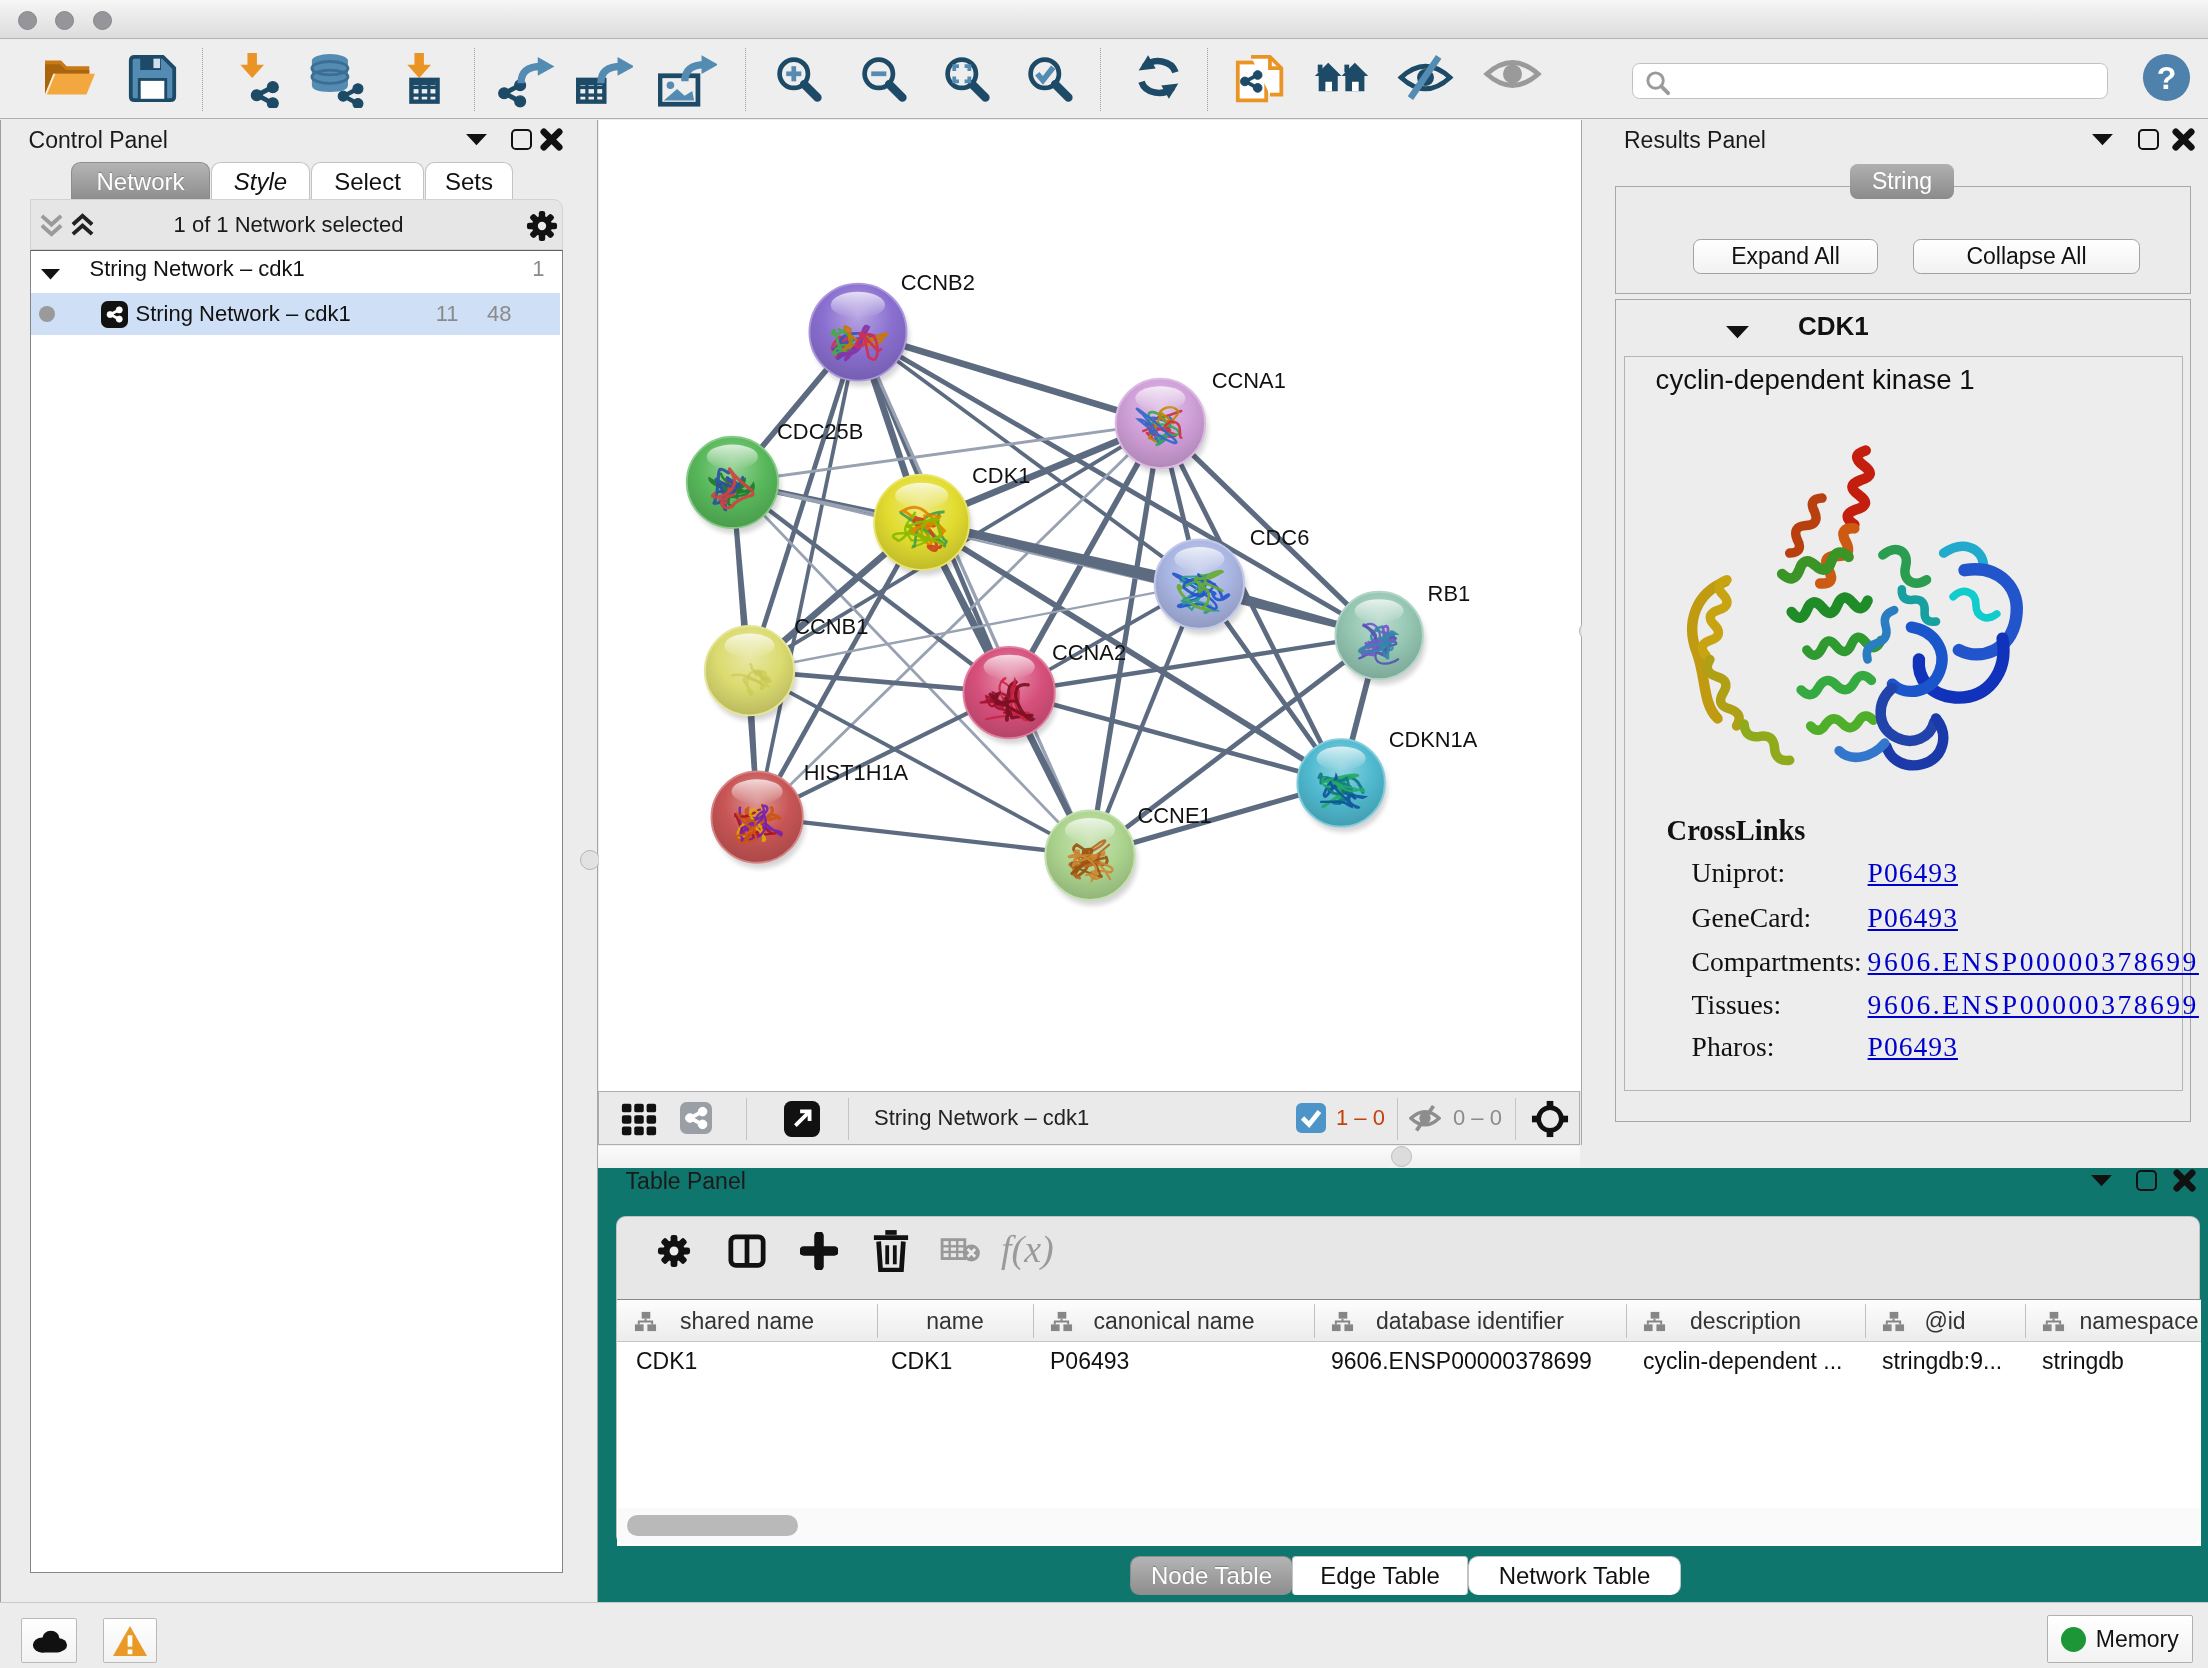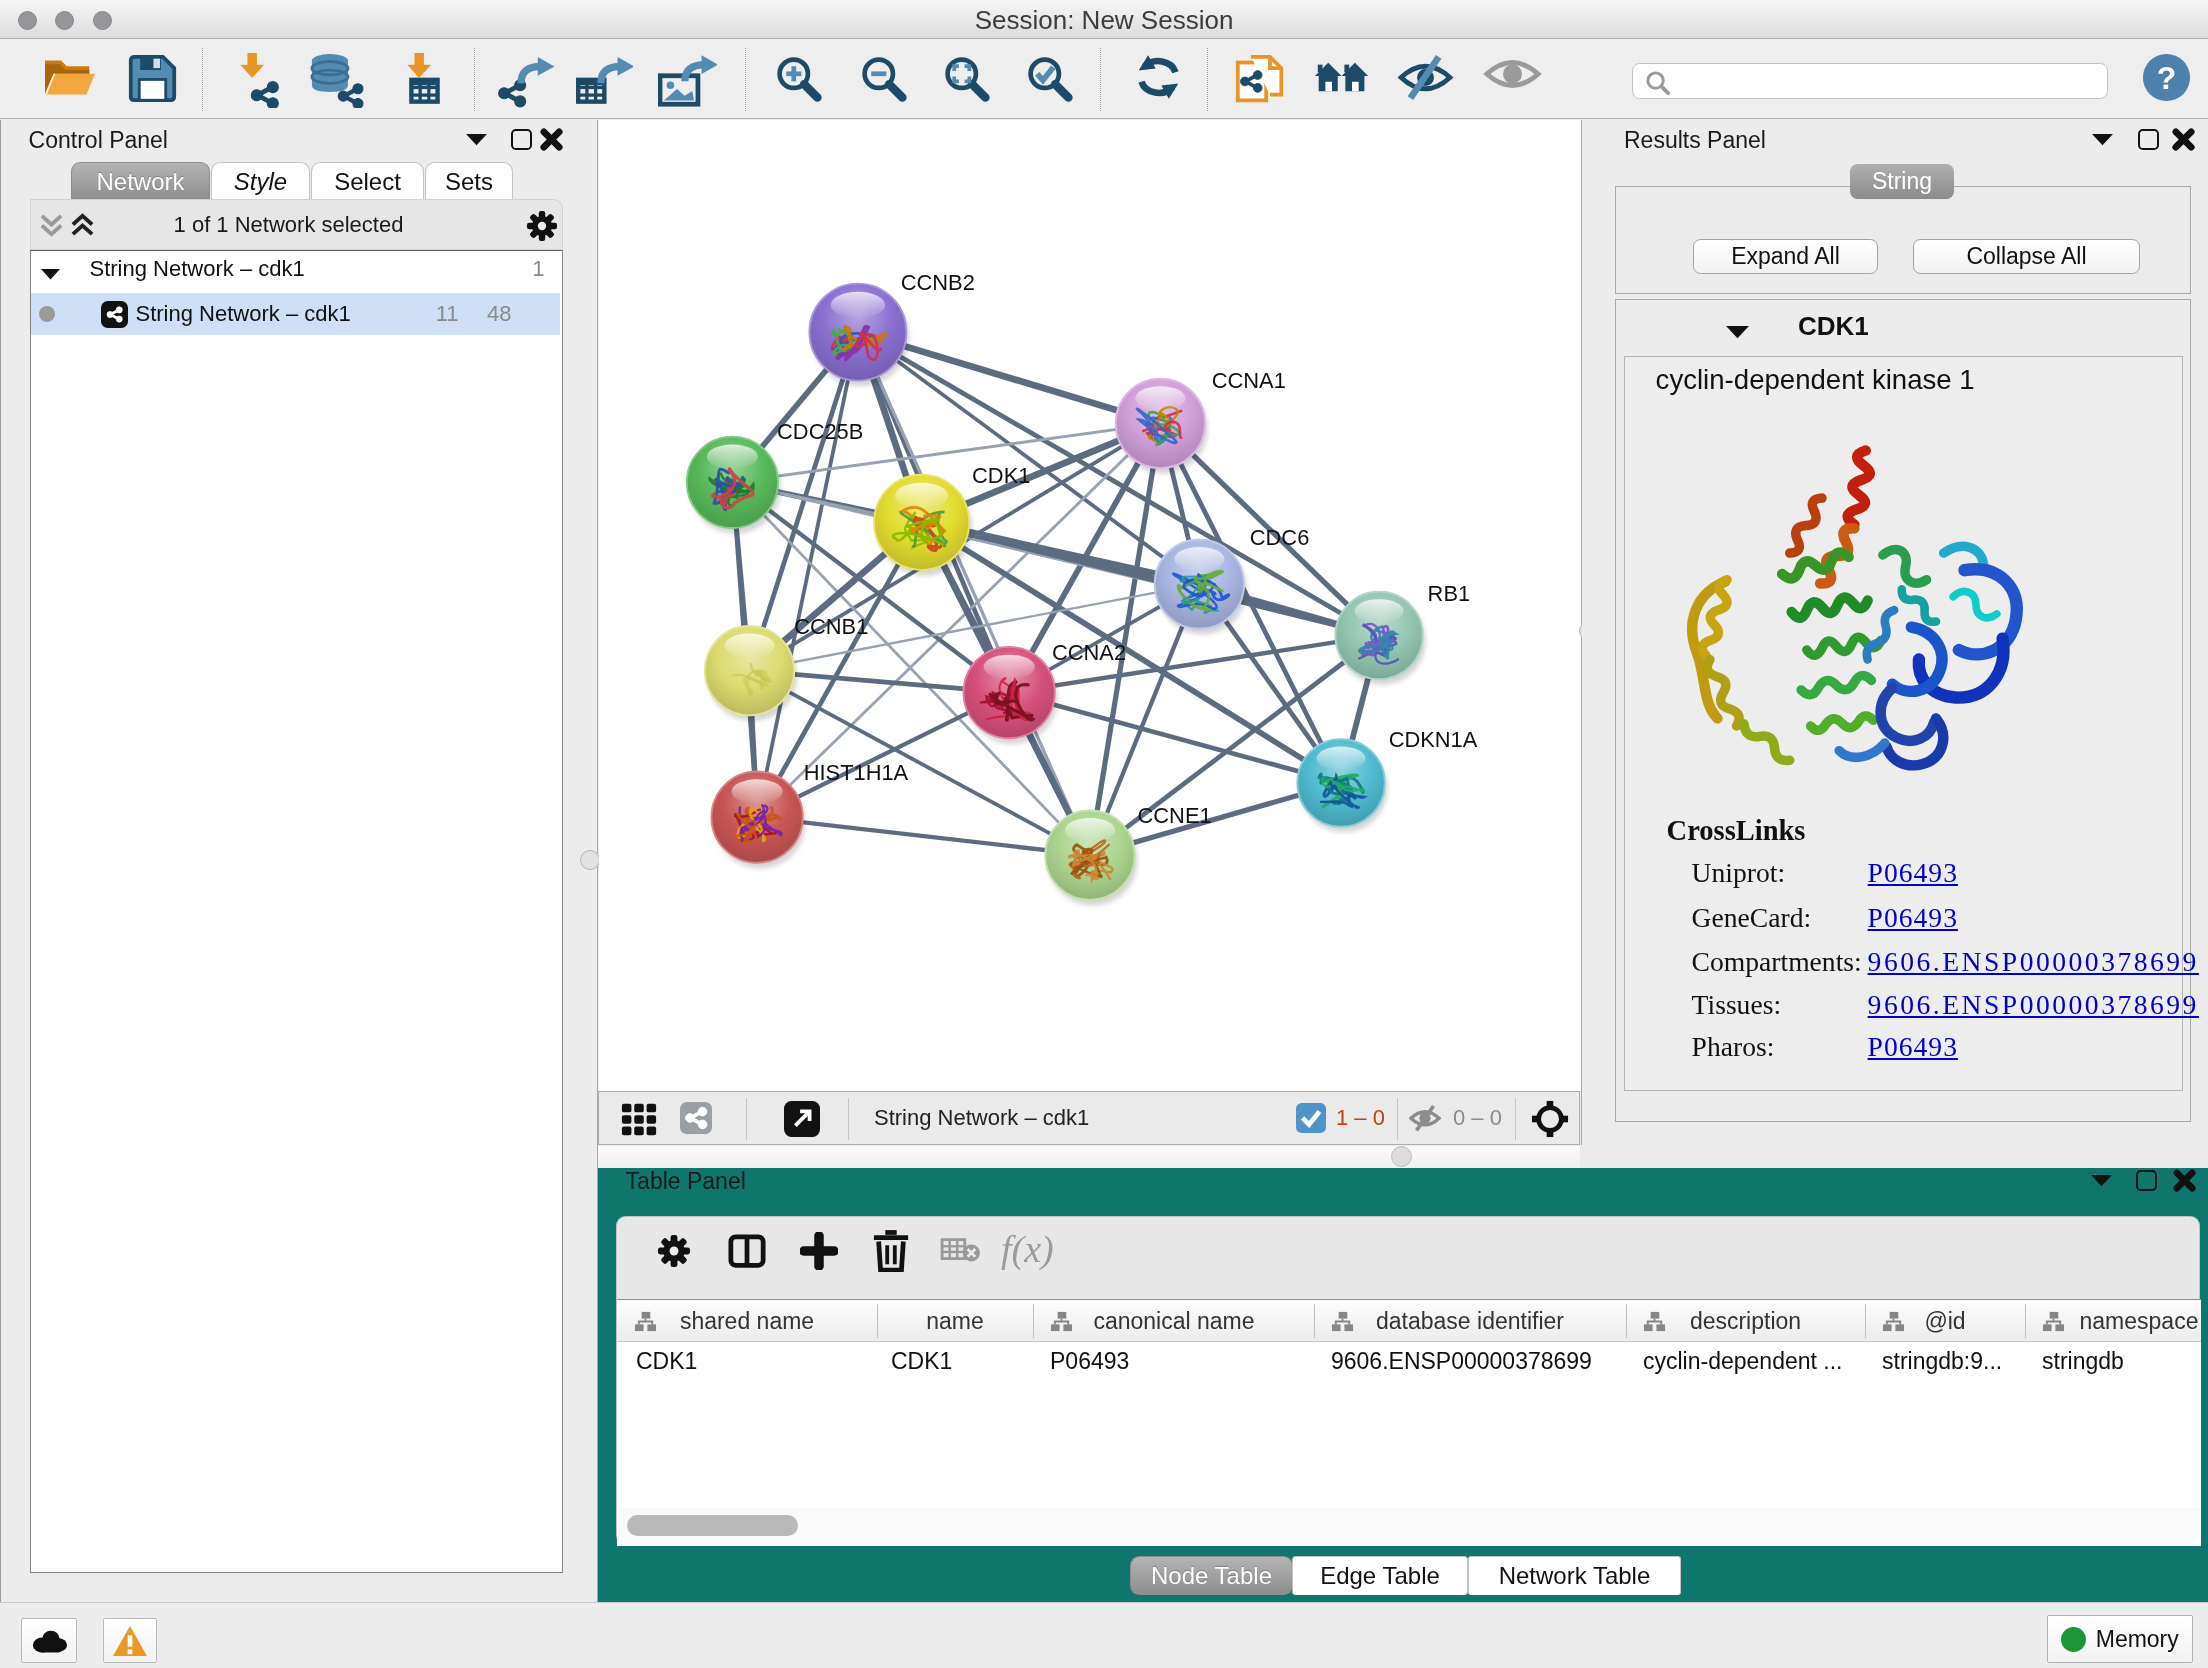--- a/index.html
+++ b/index.html
@@ -1,17 +1,16 @@
 <!DOCTYPE html>
 <html style="font-size:15px"><head><meta charset="utf-8"><style>*{margin:0;padding:0;box-sizing:border-box;}body{font-family:"Liberation Sans",sans-serif;background:#ececec;width:2208px;height:1668px;overflow:hidden;position:relative;}.abs{position:absolute;}.tab{position:absolute;display:flex;align-items:center;justify-content:center;font-size:24px;color:#111;background:#fff;border:1px solid #c3c3c3;border-bottom:none;border-radius:9.5px 9.5px 0 0;}.tabsel{background:linear-gradient(#b4b4b4,#8d8d8d);color:#fff;border-color:#8d8d8d;text-shadow:0 -1px 1px rgba(0,0,0,0.25);}.btn{position:absolute;display:flex;align-items:center;justify-content:center;font-size:23px;color:#111;background:linear-gradient(#ffffff,#f2f2f2);border:1px solid #a2a2a2;border-radius:7.6px;}.sep{position:absolute;width:0;border-left:1.9px dotted #9f9f9f;}</style></head><body>
 <div class="abs" style="left:0;top:0;width:2208px;height:39px;background:linear-gradient(#f6f6f6,#dcdcdc);border-bottom:1px solid #b3b3b3;">
     <div class="abs" style="left:18px;top:10.5px;width:19px;height:19px;border-radius:50%;background:#95959a;border:1px solid #86868b;"></div>
     <div class="abs" style="left:55px;top:10.5px;width:19px;height:19px;border-radius:50%;background:#95959a;border:1px solid #86868b;"></div>
     <div class="abs" style="left:93px;top:10.5px;width:19px;height:19px;border-radius:50%;background:#95959a;border:1px solid #86868b;"></div>
-    <div class="abs" style="left:0;top:4.8px;width:2208px;text-align:center;font-size:26px;color:#3c3c3c;">Session: New Session</div>
   </div>
 <div class="abs" style="left:0;top:40px;width:2208px;height:79px;background:#eeeeee;border-bottom:1px solid #b0b0b0;">
     <div class="abs" style="left:42px;top:13.3px;"><svg width="55" height="49" viewBox="0 0 58 52">
         <path d="M3 8 H20 L26 14 H50 V22 H3 Z" fill="#c97a15"></path>
         <path d="M3 44 V12 H19 L25 18 H50 V22 H12 Z" fill="#a9650e"></path>
         <path d="M12 22 H56 L47 44 H3 Z" fill="#f2a73f"></path>
         <path d="M3 44 L12 22 H14 L5 44 Z" fill="#ffffff" opacity="0.8"></path>
       </svg></div>
     <div class="abs" style="left:127px;top:13.3px;"><svg width="51" height="51" viewBox="0 0 54 54">
         <path d="M4 8 Q4 4 8 4 H38 L50 16 V46 Q50 50 46 50 H8 Q4 50 4 46 Z" fill="#538bb2" stroke="#1d4a66" stroke-width="4"></path>
@@ -827,21 +826,21 @@
         <div class="abs" style="left:1026px;top:5.7px;font-size:23px;color:#111;">cyclin-dependent ...</div>
         <div class="abs" style="left:1265px;top:5.7px;font-size:23px;color:#111;">stringdb:9...</div>
         <div class="abs" style="left:1425px;top:5.7px;font-size:23px;color:#111;">stringdb</div>
       </div>
       <div class="abs" style="left:1px;top:291px;width:1582px;height:36px;background:#fafafa;border-radius:0 0 9.5px 9.5px;">
         <div class="abs" style="left:8.6px;top:6.7px;width:171px;height:21px;background:#b9b9b9;border-radius:10.5px;"></div>
       </div>
     </div>
     <div class="tab tabsel" style="left:532px;top:388px;width:163px;height:39px;border-radius:9.5px;">Node Table</div>
     <div class="tab" style="left:694px;top:388px;width:176px;height:39px;border-radius:3.8px;">Edge Table</div>
-    <div class="tab" style="left:870px;top:388px;width:213px;height:39px;border-radius:3px;">Network Table</div>
+    <div class="tab" style="left:870px;top:388px;width:213px;height:39px;border-radius:10px;">Network Table</div>
   </div>
 <div class="abs" style="left:0;top:1602px;width:2208px;height:67px;background:#ececec;border-top:1.9px solid #c9c9c9;">
     <div class="btn" style="left:21px;top:15px;width:56px;height:45px;border-radius:1.9px;border-color:#b9b9b9;">
       <svg width="42" height="28.5" viewBox="0 0 44 30">
         <g fill="#111">
           <ellipse cx="15" cy="20" rx="10" ry="8"></ellipse>
           <ellipse cx="24" cy="13" rx="9" ry="8"></ellipse>
           <ellipse cx="32" cy="20" rx="9" ry="7"></ellipse>
           <rect x="10" y="18" width="26" height="10" rx="5"></rect>
         </g>

